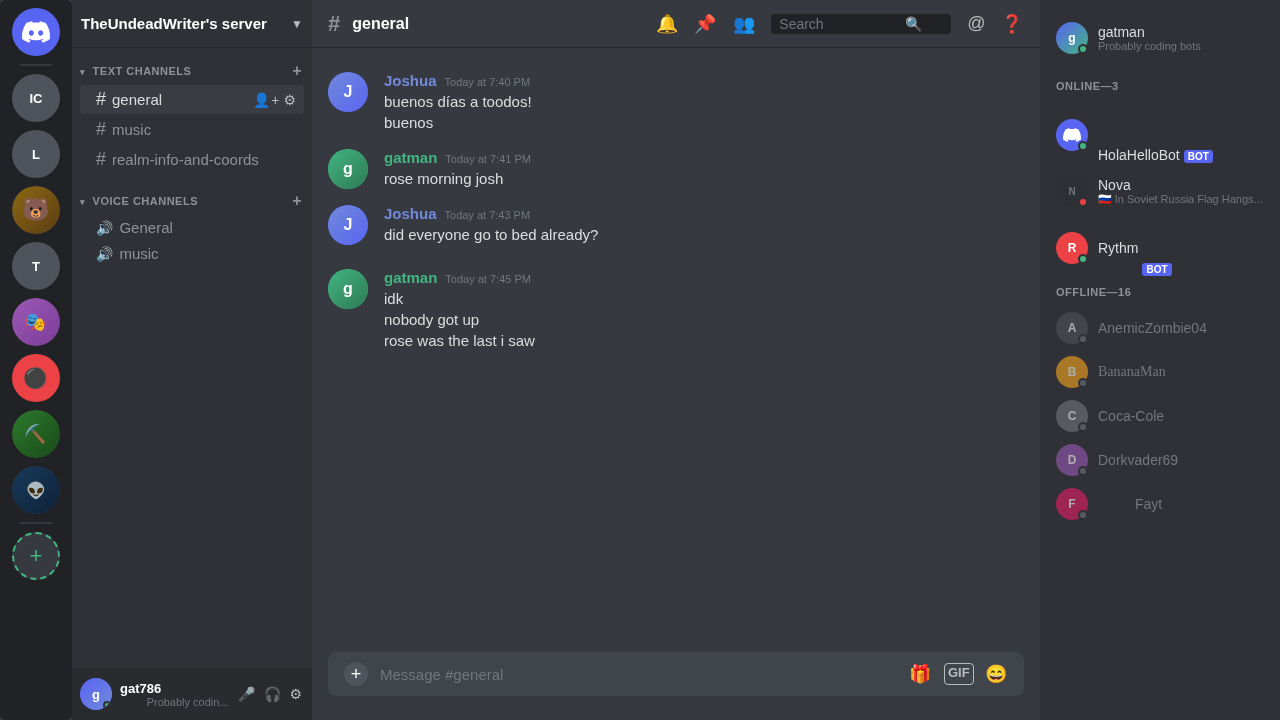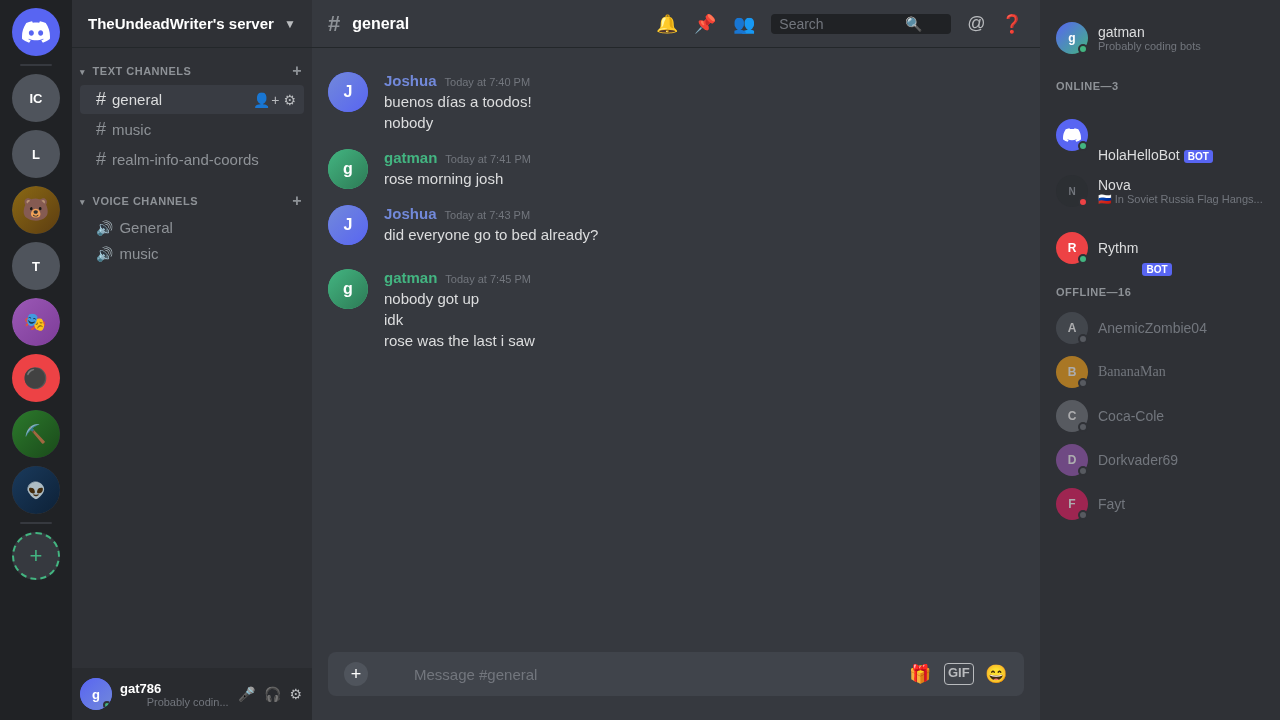--- a/index.html
+++ b/index.html
@@ -16,20 +16,21 @@
     .server-sidebar {
       width: 72px;
       background: #202225;
       display: flex;
       flex-direction: column;
       align-items: center;
       padding: 8px 0;
       gap: 8px;
       overflow: hidden;
       flex-shrink: 0;
+      border-radius: 6px;
     }
     .server-icon {
       width: 48px;
       height: 48px;
       border-radius: 50%;
       display: flex;
       align-items: center;
       justify-content: center;
       cursor: pointer;
       font-size: 14px;
@@ -58,21 +59,21 @@
     
     .channel-sidebar {
       width: 240px;
       background: #2f3136;
       display: flex;
       flex-direction: column;
       flex-shrink: 0;
     }
     .server-header {
       height: 48px;
-      padding: 0 16px;
+      padding: 0 9px;
       display: flex;
       align-items: center;
       justify-content: space-between;
       border-bottom: 1px solid #23272a;
       cursor: pointer;
       color: white;
       font-weight: 600;
       font-size: 15px;
       flex-shrink: 0;
     }
@@ -237,21 +238,20 @@
       cursor: pointer;
       flex-shrink: 0;
     }
     .chat-text-input {
       flex: 1;
       background: transparent;
       border: none;
       outline: none;
       color: #dcddde;
       font-size: 15px;
-      margin-left: 34px;
     }
     .chat-text-input::placeholder { color: #72767d; }
     .input-icons { display: flex; gap: 12px; color: #b9bbbe; font-size: 20px; }
     .input-icons span { cursor: pointer; }
 
     
     .members-sidebar {
       width: 240px;
       background: #2f3136;
       padding: 16px 8px;
@@ -453,21 +453,21 @@
     <div class="message-group">
       <div class="msg-avatar joshua">
         <div style="width:100%;height:100%;background:linear-gradient(135deg,#7289da,#5865f2);border-radius:50%;display:flex;align-items:center;justify-content:center;font-size:16px;font-weight:bold;">J</div>
       </div>
       <div class="msg-content">
         <div class="msg-header">
           <span class="msg-username joshua">Joshua</span>
           <span class="msg-timestamp">Today at 7:40 PM</span>
         </div>
         <div class="msg-text">buenos días a toodos!</div>
-        <div class="msg-text">nobody</div>
+        <div class="msg-text">buenos</div>
       </div>
     </div>
 
     <div class="message-group">
       <div class="msg-avatar gatman">
         <div style="width:100%;height:100%;background:linear-gradient(135deg,#43b581,#2d7a55);border-radius:50%;display:flex;align-items:center;justify-content:center;font-size:16px;font-weight:bold;">g</div>
       </div>
       <div class="msg-content">
         <div class="msg-header">
           <span class="msg-username gatman">gatman</span>
@@ -494,22 +494,22 @@
 
     <div class="message-group">
       <div class="msg-avatar gatman">
         <div style="width:100%;height:100%;background:linear-gradient(135deg,#43b581,#2d7a55);border-radius:50%;display:flex;align-items:center;justify-content:center;font-size:16px;font-weight:bold;">g</div>
       </div>
       <div class="msg-content">
         <div class="msg-header">
           <span class="msg-username gatman">gatman</span>
           <span class="msg-timestamp">Today at 7:45 PM</span>
         </div>
+        <div class="msg-text">idk</div>
         <div class="msg-text">nobody got up</div>
-        <div class="msg-text">idk</div>
         <div class="msg-text">rose was the last i saw</div>
       </div>
     </div>
   </div>
 
   <div class="chat-input-area">
     <div class="chat-input-box">
       <div class="input-add-btn">+</div>
       <input class="chat-text-input" type="text" placeholder="Message #general" style="">
       <div class="input-icons">
@@ -616,17 +616,17 @@
       <div class="member-name" style="color:#72767d;">Dorkvader69</div>
     </div>
   </div>
 
   <div class="member-item">
     <div class="member-avatar" style="background:#e91e63;opacity:0.6;">
       F
       <div class="status-dot status-offline"></div>
     </div>
     <div class="member-info">
-      <div class="member-name" style="color:#72767d;">Fayt</div>
+      <div class="member-name" style="color:#72767d;margin-left:37px;">Fayt</div>
     </div>
   </div>
 
 </div>
 
 </body></html>

